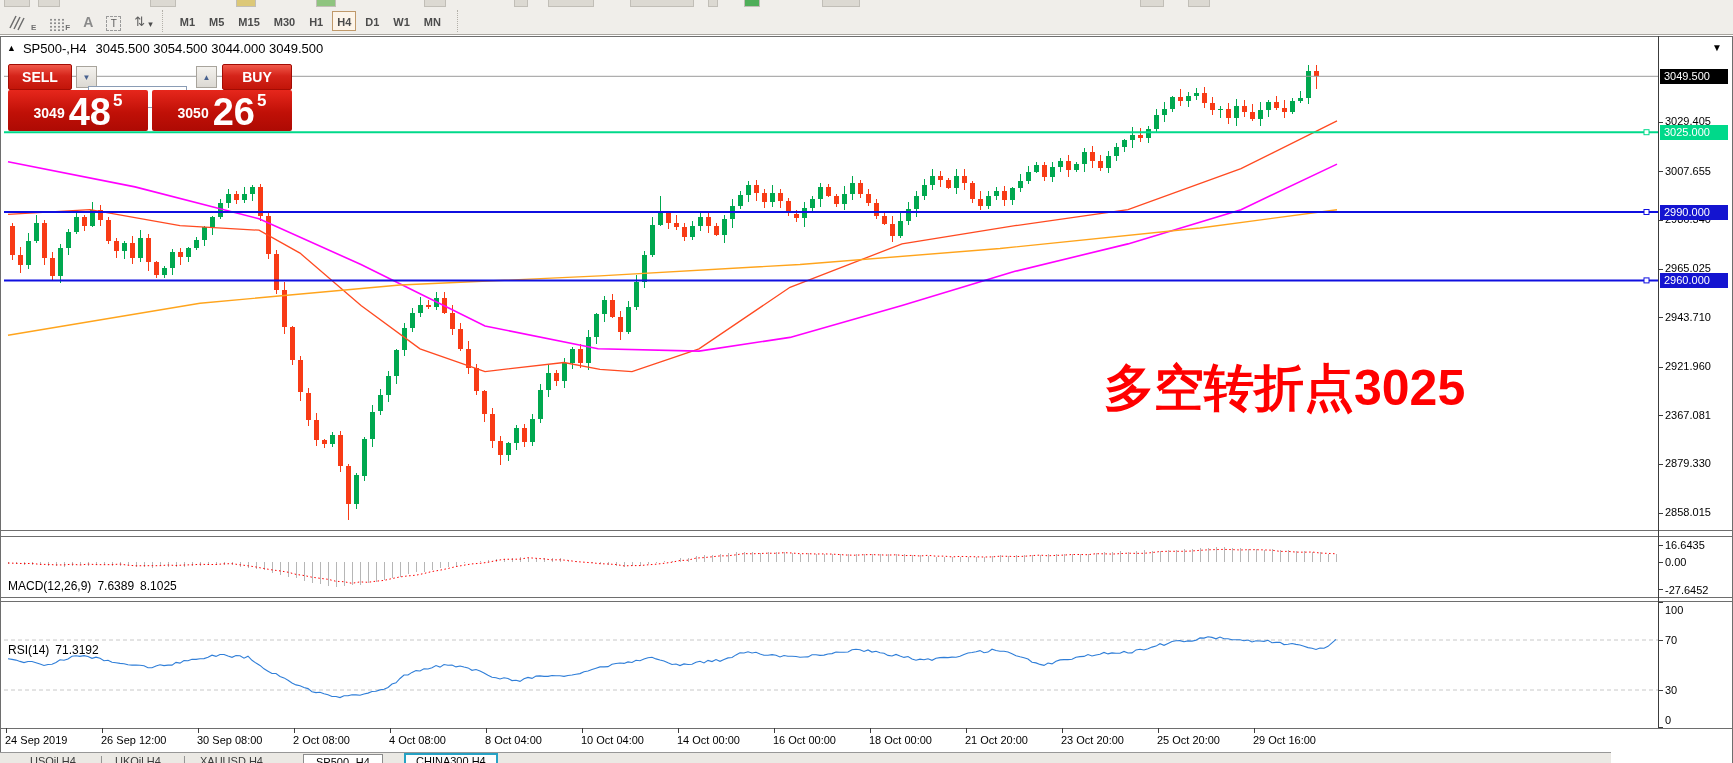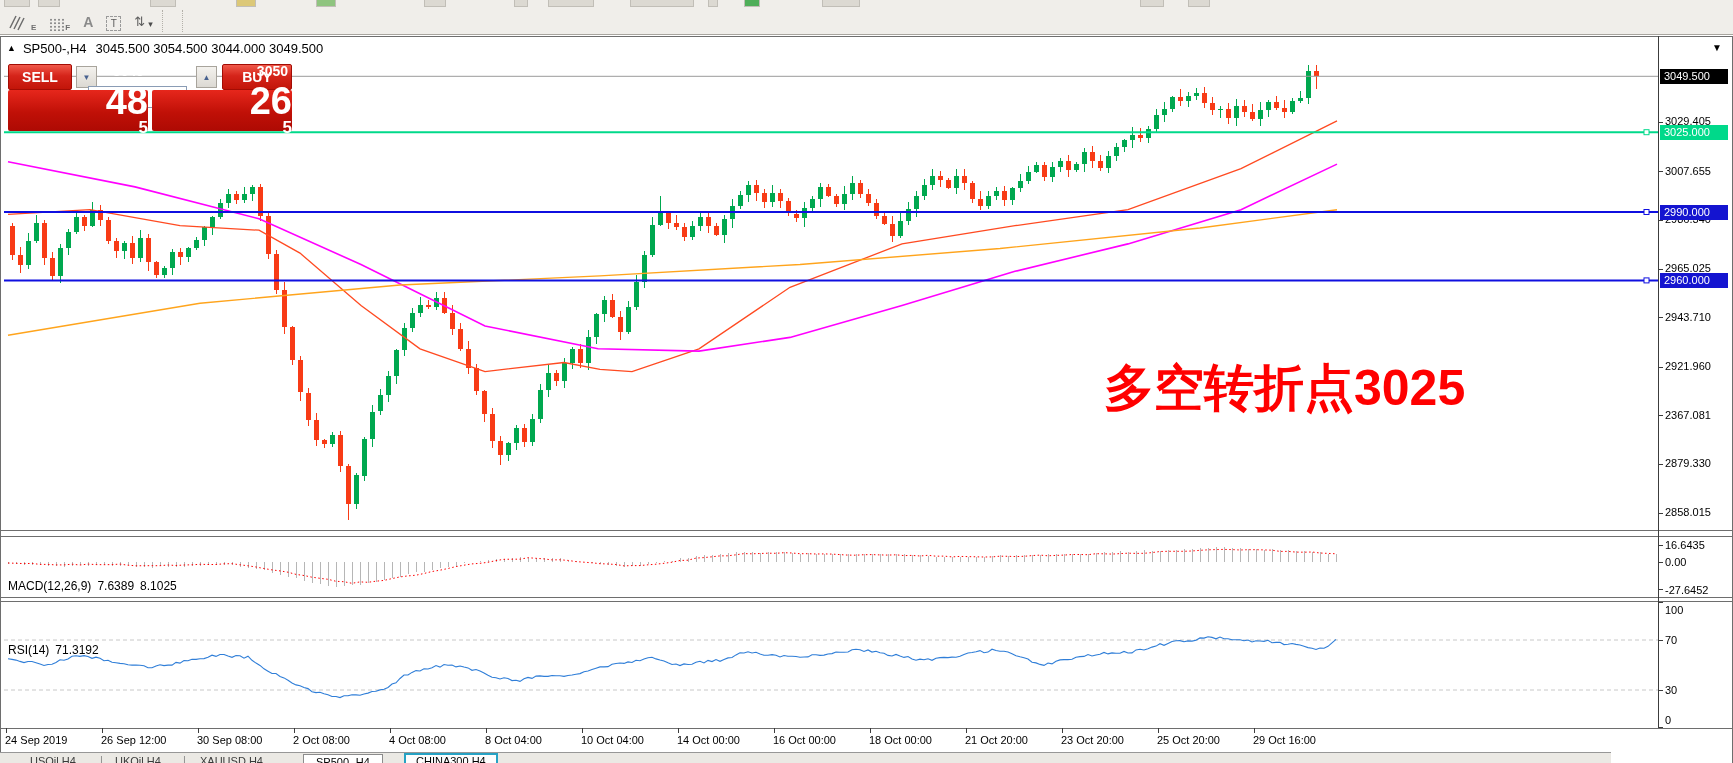--- a/index.html
+++ b/index.html
@@ -43,21 +43,21 @@
       font-size:14px;font-weight:bold;border:1px solid #a30c04;border-radius:2px;box-sizing:border-box;cursor:pointer;
       background:linear-gradient(180deg,#f0594a 0%,#d5241a 45%,#c21509 100%);}
   .tp-sell{left:0;width:64px;} .tp-buy{left:214px;width:70px;}
   .tp-spin{position:absolute;top:8px;width:21px;height:22px;display:flex;align-items:center;justify-content:center;
       background:linear-gradient(#f4f2ee,#dcd9d3);border:1px solid #a8a49c;box-sizing:border-box;cursor:pointer;}
   .tp-spin span{font-size:8px;color:#47618f;}
   .tp-vol{position:absolute;left:80px;top:8px;width:99px;height:22px;border:1px solid #8a9cb5;
       font-size:14px;font-family:"Liberation Sans",sans-serif;text-align:right;padding:0 6px 0 0;box-sizing:border-box;margin-top:20px;}
   .tp-quote{position:absolute;top:32px;width:140px;height:41px;border-radius:2px;color:#fff;cursor:pointer;
       background:linear-gradient(180deg,#e6271c 0%,#c01007 55%,#ad0a03 100%);
-      display:flex;align-items:flex-end;justify-content:center;padding-bottom:3px;box-sizing:border-box;flex-direction:column;}
+      display:flex;align-items:flex-end;justify-content:center;padding-bottom:3px;box-sizing:border-box;}
   .qpre{font-size:14px;font-weight:bold;margin:0 4px 7px 0;}
   .qbig{font-size:38px;font-weight:bold;line-height:0.82;}
   .qsup{font-size:17px;font-weight:bold;margin:0 0 17px 2px;}
   
   .tab-bar{position:absolute;left:0;top:752px;width:1611px;height:11px;background:#ebe9e4;
            border-top:1px solid #979797;overflow:hidden;z-index:20;box-sizing:border-box;}
   .tab-txt{position:absolute;top:2px;font-size:11px;color:#3a3a3a;white-space:nowrap;cursor:pointer;}
   .tab-sep{position:absolute;top:1px;font-size:11px;color:#8a8a8a;}
   .tab-active{position:absolute;top:1px;height:17px;background:#ffffff;border:1px solid #8c8c8c;
       font-size:11px;color:#000;text-align:center;line-height:15px;padding:0 12px;white-space:nowrap;cursor:pointer;}
@@ -103,20 +103,31 @@
       </div>
       <div class="tool">
         <span class="tbox">T</span>
       </div>
       <div class="tool">
         <span class="arrowsgl">⇅</span>
         <span class="caret">▾</span>
       </div>
     </div>
     <div class="tsep"></div>
+    <div class="tf-row" id="tf-row">
+        <div class="tf-btn">M1</div>
+        <div class="tf-btn">M5</div>
+        <div class="tf-btn">M15</div>
+        <div class="tf-btn">M30</div>
+        <div class="tf-btn">H1</div>
+        <div class="tf-btn active">H4</div>
+        <div class="tf-btn">D1</div>
+        <div class="tf-btn">W1</div>
+        <div class="tf-btn">MN</div>
+      </div>
     <div class="tsep"></div>
   </div>
 
   <svg id="gfx" width="1733" height="763">
       <g shape-rendering="crispEdges">
         <line x1="12" y1="223.3" x2="12" y2="260.3" stroke="#f83b16"></line>
         <rect x="10" y="225.7" width="5" height="29.4" fill="#f83b16"></rect>
         <line x1="20" y1="246.9" x2="20" y2="273.2" stroke="#f83b16"></line>
         <rect x="18" y="255.1" width="5" height="9.9" fill="#f83b16"></rect>
         <line x1="28" y1="232.8" x2="28" y2="269.3" stroke="#00a84f"></line>

